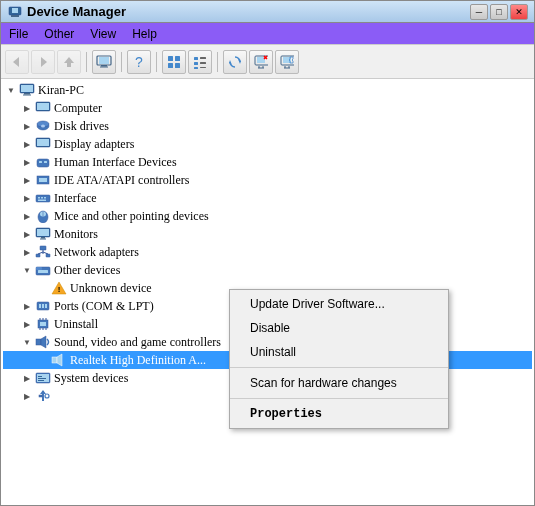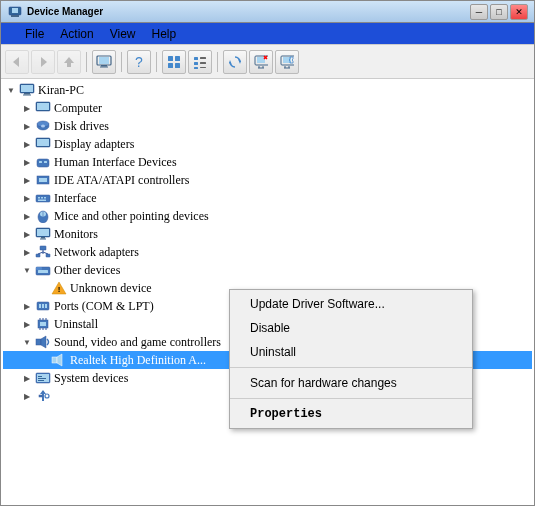--- a/index.html
+++ b/index.html
@@ -35,21 +35,21 @@
     .title-bar-icon {
       width: 16px;
       height: 16px;
       margin-right: 4px;
       display: flex;
       align-items: center;
       justify-content: center;
     }
 
     .title-bar-text {
-      font-size: 10px;
+      font-size: 13px;
       font-weight: bold;
       color: #000;
       flex: 1;
     }
 
     .title-bar-buttons {
       display: flex;
       gap: 2px;
     }
 
@@ -62,25 +62,25 @@
       display: flex;
       align-items: center;
       justify-content: center;
       font-size: 9px;
       cursor: pointer;
     }
 
     
     .menu-bar {
       height: 22px;
-      background: #1d4ed8;
+      background: #8b5cf6;
       display: flex;
       align-items: center;
       border-bottom: 1px solid #ccc;
-      padding: 0 16px;
+      padding: 0 0;
     }
 
     .menu-item {
       padding: 2px 8px;
       font-size: 12px;
       cursor: pointer;
       height: 20px;
       display: flex;
       align-items: center;
     }
@@ -185,21 +185,21 @@
     }
 
     
     .icon-computer { color: #4477bb; font-size: 14px; }
 
     
     .context-menu {
       position: absolute;
       top: 210px;
       left: 228px;
-      width: 244px;
+      width: 220px;
       background: #f0f0f0;
       border: 1px solid #aaa;
       box-shadow: 2px 2px 5px rgba(0,0,0,0.3);
       z-index: 100;
       padding: 2px 0;
     }
 
     .ctx-item {
       padding: 5px 20px;
       font-size: 12px;
@@ -245,21 +245,21 @@
     <span class="title-bar-text">Device Manager</span>
     <div class="title-bar-buttons">
       <div class="tb-btn">─</div>
       <div class="tb-btn">□</div>
       <div class="tb-btn" style="background: linear-gradient(to bottom, #f88, #e44);">✕</div>
     </div>
   </div>
 
   <div class="menu-bar">
     <div class="menu-item">File</div>
-    <div class="menu-item">Action</div>
+    <div class="menu-item">Other</div>
     <div class="menu-item">View</div>
     <div class="menu-item">Help</div>
   </div>
 
   <div class="toolbar">
 
     <div class="toolbar-btn disabled">
       <svg width="14" height="14" viewBox="0 0 14 14">
         <polygon points="9,2 3,7 9,12" fill="#666"></polygon>
       </svg>

